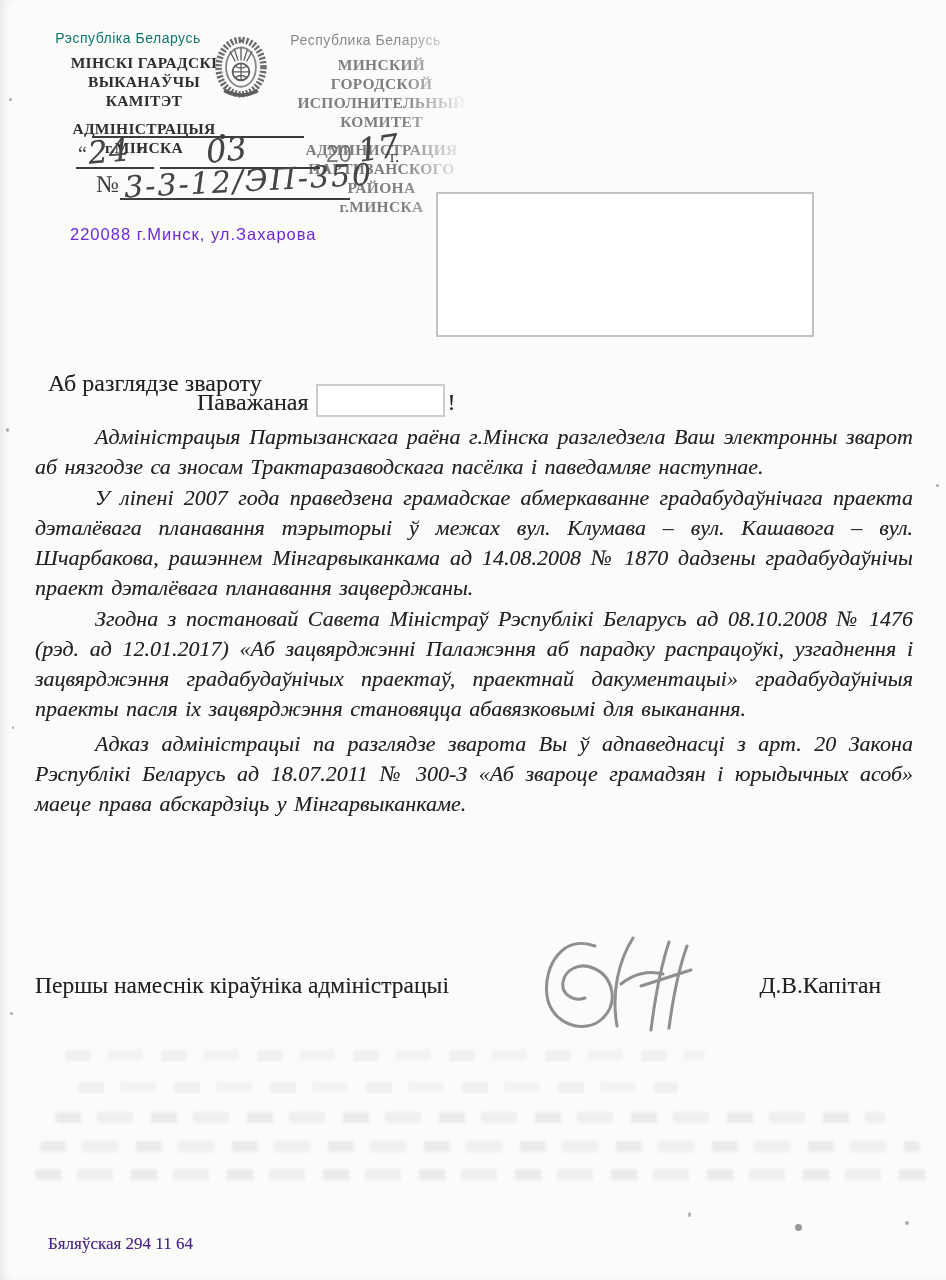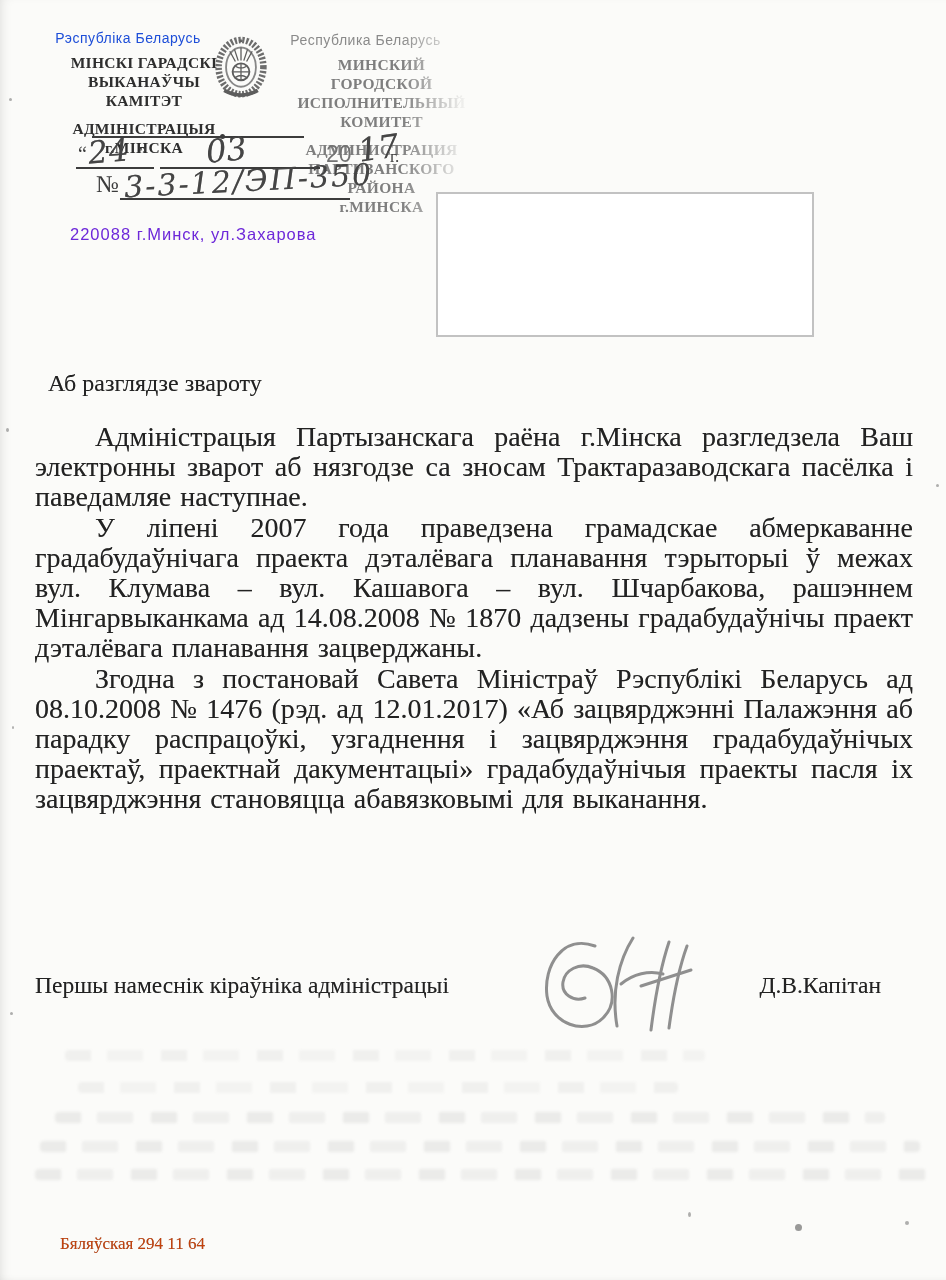--- a/index.html
+++ b/index.html
@@ -9,21 +9,21 @@
     box-shadow:inset 8px 0 14px -10px rgba(0,0,0,.18), inset 0 -6px 10px -8px rgba(0,0,0,.06);
     font-family:"Liberation Serif","DejaVu Serif",serif;color:#222;
   }
   .speck{position:absolute;background:#6f6f6f;border-radius:50%;opacity:.55;}
 
   
   .letterhead{position:absolute;left:0;top:0;width:500px;}
   .lh-col{position:absolute;text-align:center;}
   .lh-left{left:28px;top:30px;width:200px;color:#2e2e2e;}
   .lh-right{left:258px;top:32px;width:215px;color:#7e7e7e;}
-  .lh-country{font-family:"Liberation Sans",sans-serif;font-size:14px;letter-spacing:.5px;margin-bottom:7px;color:#1d4ed8;}
+  .lh-country{font-family:"Liberation Sans",sans-serif;font-size:14px;letter-spacing:.5px;margin-bottom:7px;color:#0f766e;}
   .lh-right .lh-country{color:#8a8a8a;}
   .lh-line{font-weight:bold;font-size:15.5px;line-height:19px;letter-spacing:.3px;transform-origin:center;margin-left:32px;}
   .lh-gap{margin-top:9px;}
   .lh-fade{position:absolute;right:-14px;top:0;width:40%;height:100%;
     background:linear-gradient(to right, rgba(251,251,249,0), #fbfbf9 80%);}
   .emblem{position:absolute;left:213px;top:33px;width:56px;height:72px;}
 
   .rule-top{position:absolute;left:92px;top:136px;width:212px;border-top:2px solid #3c3c3c;}
   .rule-top .dot{position:absolute;left:128px;top:-4px;width:5px;height:5px;background:#3c3c3c;border-radius:50%;}
 
@@ -49,38 +49,38 @@
 
   
   .redaction{background:#ffffff;border:2px solid #c2c2c2;}
   .redaction.recipient{position:absolute;left:436px;top:192px;width:374px;height:141px;}
   .redaction.inline-name{display:inline-block;width:125px;height:29px;vertical-align:-7px;border-color:#cccccc;margin:0 2px;}
 
   
   .soft{text-shadow:0 0 .5px rgba(0,0,0,.35);}
   .subject{position:absolute;left:48px;top:342px;font-size:24px;margin-top:28px;}
   .salutation{position:absolute;left:197px;top:384px;font-size:24px;white-space:nowrap;}
-  .bodytext{position:absolute;left:35px;top:422px;width:878px;font-size:28px;}
+  .bodytext{position:absolute;left:35px;top:422px;width:878px;font-size:22px;font-style:italic;}
   .bodytext p{margin:0;text-indent:60px;text-align:justify;line-height:30px;word-spacing:2px;}
   .bodytext p + p{margin-top:1px;}
   .bodytext p.last{margin-top:5px;}
 
   
   .signature-row{position:absolute;left:35px;top:964px;width:878px;font-size:23.5px;}
   .sig-title{position:absolute;left:0;top:8px;white-space:nowrap;}
   .sig-name{position:absolute;right:32px;top:8px;white-space:nowrap;}
   .sig-scribble{position:absolute;left:498px;top:-38px;width:180px;height:118px;}
 
   
   .ghost{position:absolute;height:11px;border-radius:4px;
     background:repeating-linear-gradient(90deg, rgba(110,110,110,.30) 0 26px, rgba(110,110,110,0) 26px 42px, rgba(110,110,110,.22) 42px 78px, rgba(110,110,110,0) 78px 96px);
     filter:blur(1.6px);opacity:.38;}
   .ghost.g2{opacity:.26;}
 
-  .footer{position:absolute;left:60px;top:1234px;font-size:17px;color:#c2410c;}
+  .footer{position:absolute;left:48px;top:1234px;font-size:17px;color:#4c1d95;}
 </style>
 </head>
 <body>
 
 <div class="page">
 
   <div class="letterhead">
     <div class="lh-col lh-left">
       <div class="lh-country">Рэспубліка Беларусь</div>
       <div class="lh-line">МІНСКІ ГАРАДСКІ</div>
@@ -133,25 +133,30 @@
     <span class="hand n-value soft">3-3-12/ЭП-350</span>
     <span class="n-line"></span>
   </div>
 
   <div class="hq-address">220088 г.Минск, ул.Захарова</div>
 
   <div class="redaction recipient"></div>
 
   <div class="subject soft">Аб разглядзе звароту</div>
 
+  <div class="salutation soft">
+    <span>Паважаная</span>
+    <span class="redaction inline-name"></span><span>!</span>
+  </div>
 
   <div class="bodytext soft">
     <p>Адміністрацыя Партызанскага раёна г.Мінска разгледзела Ваш электронны зварот аб нязгодзе са зносам Трактаразаводскага пасёлка і паведамляе наступнае.</p>
     <p>У ліпені 2007 года праведзена грамадскае абмеркаванне градабудаўнічага праекта дэталёвага планавання тэрыторыі ў межах вул. Клумава – вул. Кашавога – вул. Шчарбакова, рашэннем Мінгарвыканкама ад 14.08.2008 № 1870 дадзены градабудаўнічы праект дэталёвага планавання зацверджаны.</p>
     <p>Згодна з постановай Савета Міністраў Рэспублікі Беларусь ад 08.10.2008 № 1476 (рэд. ад 12.01.2017) «Аб зацвярджэнні Палажэння аб парадку распрацоўкі, узгаднення і зацвярджэння градабудаўнічых праектаў, праектнай дакументацыі» градабудаўнічыя праекты пасля іх зацвярджэння становяцца абавязковымі для выканання.</p>
+    <p class="last">Адказ адміністрацыі па разглядзе зварота Вы ў адпаведнасці з арт. 20 Закона Рэспублікі Беларусь ад 18.07.2011 № 300-З «Аб звароце грамадзян і юрыдычных асоб» маеце права абскардзіць у Мінгарвыканкаме.</p>
   </div>
 
   <div class="signature-row">
     <span class="sig-title soft">Першы намеснік кіраўніка адміністрацыі</span>
     <span class="sig-scribble">
       <svg viewBox="0 0 180 118" width="180" height="118" fill="none" stroke="#8f8f8f" stroke-width="3" stroke-linecap="round">
         <path d="M62,20 C30,8 10,40 14,70 C18,98 52,110 70,92 C86,76 80,50 60,42 C46,36 32,44 30,56 C28,68 40,76 52,72"></path>
         <path d="M84,100 C78,66 86,34 100,12"></path>
         <path d="M88,58 C100,48 116,44 130,48"></path>
         <path d="M118,104 C122,72 128,40 136,16"></path>

